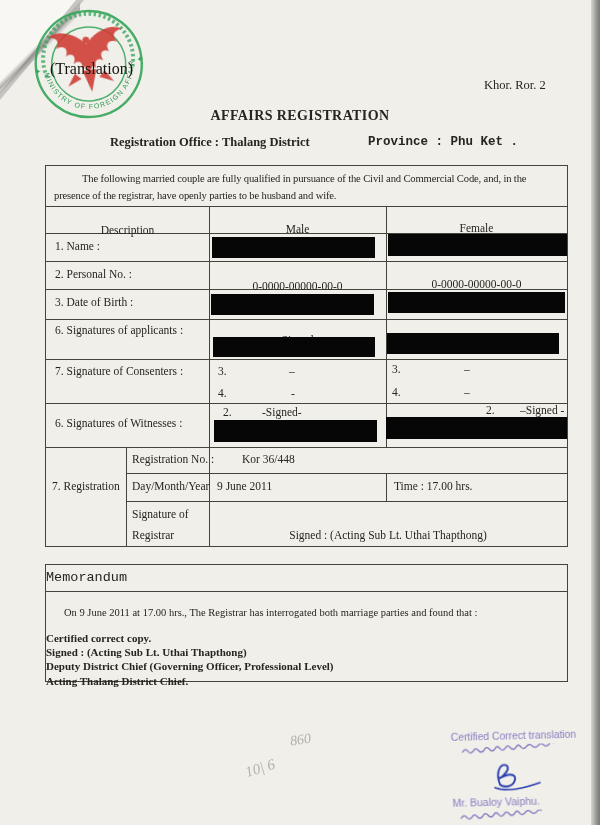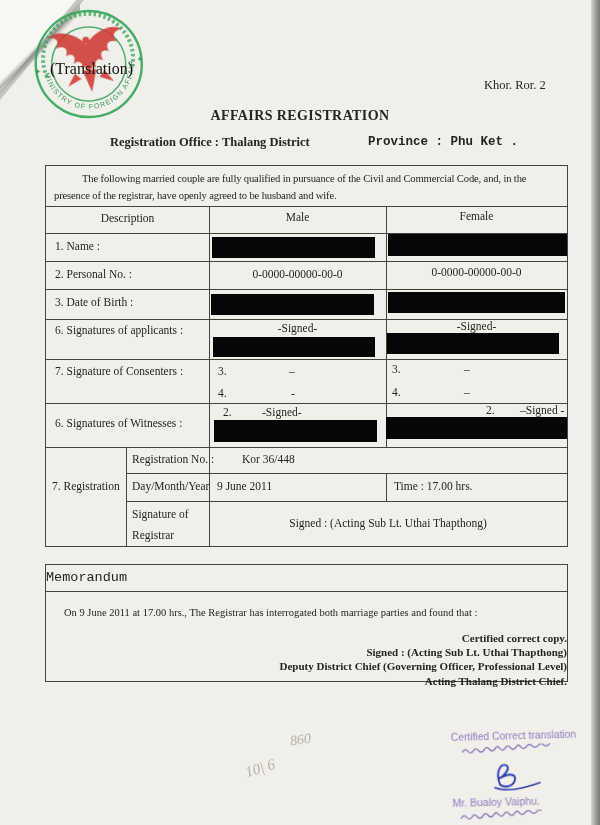--- a/index.html
+++ b/index.html
@@ -21,28 +21,28 @@
     font-size:14px;letter-spacing:.4px;}
   .office-line{left:0;top:135px;width:600px;font-weight:bold;font-size:12.5px;}
   .office{position:absolute;left:110px;top:0;}
   .province{position:absolute;left:368px;top:0;font-family:Liberation Mono, monospace;}
   
   .tbl{left:45px;top:165px;width:521px;height:380px;border:1.3px solid #45433e;font-size:11.5px;}
   .hline,.vline{position:absolute;background:#45433e;}
   .hline{height:1.2px;}
   .vline{width:1.2px;}
   .cellText{position:absolute;white-space:nowrap;}
-  .ctr{text-align:center;}
+  .ctr{text-align:center;margin-top:12px;}
   .bar{position:absolute;background:#060606;}
   
   .memo{left:45px;top:564px;width:521px;height:116px;border:1.4px solid #45433e;font-size:11px;}
   .memo-title{position:absolute;top:5px;left:0;width:100%;text-align:left;font-size:13.5px;font-family:Liberation Mono, monospace;}
   .memo-rule{position:absolute;top:26px;left:0;width:100%;height:1.2px;background:#45433e;}
   .memo-body{position:absolute;top:42px;left:18px;width:492px;font-size:10.5px;white-space:nowrap;}
-  .memo-lines{position:absolute;top:66px;left:0;width:100%;text-align:right;font-weight:bold;
+  .memo-lines{position:absolute;top:66px;left:0;width:100%;text-align:left;font-weight:bold;
     font-size:11px;line-height:14.2px;}
   
   .intro1{position:absolute;left:8px;top:7px;width:505px;text-indent:28px;
     font-size:10.6px;letter-spacing:-.15px;white-space:nowrap;}
   .intro2{position:absolute;left:8px;top:24px;width:505px;font-size:10.6px;letter-spacing:-.15px;white-space:nowrap;}
   
   .green-stamp{left:16px;top:0px;transform:rotate(-7deg);}
   .translation-label{left:50px;top:60px;font-size:16px;color:#15140f;z-index:5;}
   .pencil{color:#b4b1a8;font-style:italic;}
   .pencil-860{left:290px;top:732px;font-size:14px;transform:rotate(-8deg);}
@@ -90,21 +90,21 @@
 
   <div class="abs form-code">Khor. Ror. 2</div>
   <div class="abs doc-title">AFFAIRS REGISTRATION</div>
   <div class="abs office-line">
     <span class="office">Registration Office : Thalang District</span>
     <span class="province">Province :   Phu Ket .</span>
   </div>
 
   <div class="abs tbl">
     <div class="intro1">The following married couple are fully qualified in pursuance of the Civil and Commercial Code, and, in the</div>
-    <div class="intro2">presence of the registrar, have openly agreed to be husband and wife.</div>
+    <div class="intro2">presence of the registrar, have openly parties to be husband and wife.</div>
 
     <div class="hline" style="top:40px;left:0;width:521px;"></div>
     <div class="hline" style="top:67px;left:0;width:521px;"></div>
     <div class="hline" style="top:95px;left:0;width:521px;"></div>
     <div class="hline" style="top:123px;left:0;width:521px;"></div>
     <div class="hline" style="top:153px;left:0;width:521px;"></div>
     <div class="hline" style="top:193px;left:0;width:521px;"></div>
     <div class="hline" style="top:237px;left:0;width:521px;"></div>
     <div class="hline" style="top:281px;left:0;width:521px;"></div>
     <div class="hline" style="top:307px;left:80px;width:441px;"></div>

